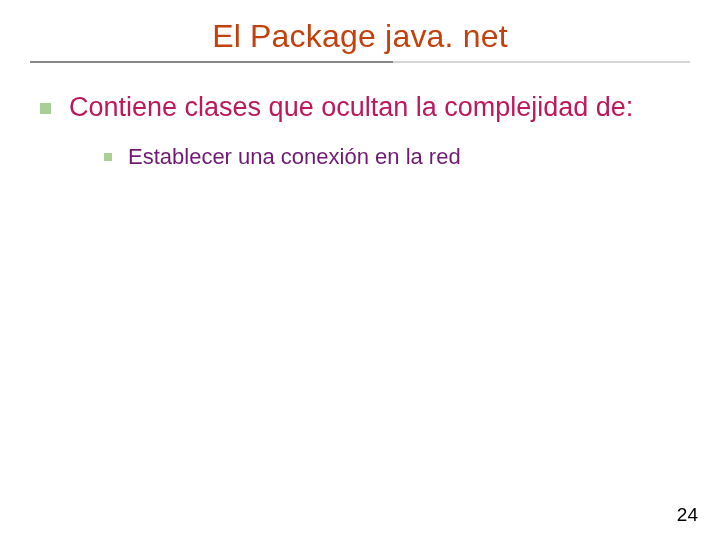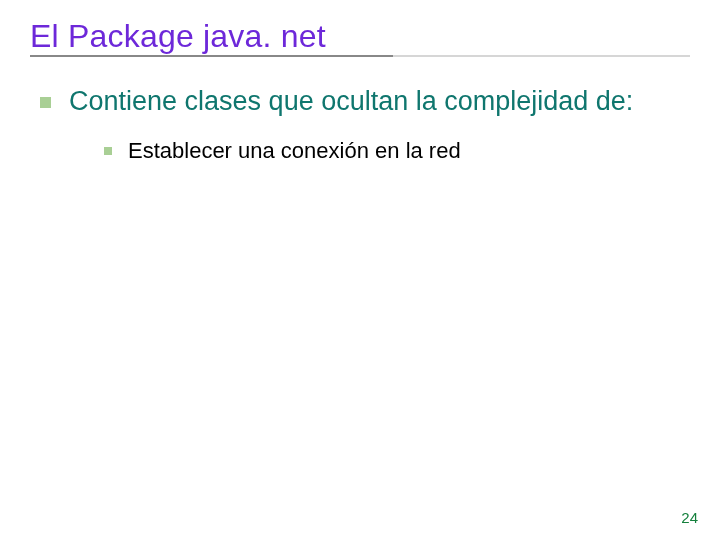--- a/index.html
+++ b/index.html
@@ -10,23 +10,25 @@
     font-family: Verdana, Tahoma, Arial, sans-serif;
     color: #4a4a4a;
     position: relative;
     overflow: hidden;
   }
   .slide {
     padding: 18px 30px 0 30px;
   }
   .title {
     font-size: 32px;
-    color: #6d28d9;
+    color: #c2410c;
     font-weight: 400;
+    margin-bottom: 6px;
     letter-spacing: 0.2px;
+    text-align: center;
   }
   .underline {
     height: 2px;
     width: 660px;
     background: linear-gradient(to right, #888 0%, #888 55%, #d6d6d6 55%, #d6d6d6 100%);
     margin-bottom: 28px;
   }
   .level1 {
     display: flex;
     align-items: flex-start;
@@ -37,21 +39,21 @@
     flex: 0 0 auto;
     width: 11px;
     height: 11px;
     background: #a9cf95;
     margin-top: 12px;
     margin-right: 18px;
   }
   .level1 .text {
     font-size: 27px;
     line-height: 1.25;
-    color: #0f766e;
+    color: #be185d;
   }
   .level2-group {
     margin-left: 74px;
     margin-top: 2px;
     margin-bottom: 24px;
   }
   .level2 {
     display: flex;
     align-items: flex-start;
     margin-bottom: 4px;
@@ -60,28 +62,28 @@
     flex: 0 0 auto;
     width: 8px;
     height: 8px;
     background: #a9cf95;
     margin-top: 10px;
     margin-right: 16px;
   }
   .level2 .text {
     font-size: 22px;
     line-height: 1.3;
-    color: #000000;
+    color: #701a75;
   }
   .page-num {
     position: absolute;
     right: 22px;
     bottom: 14px;
-    font-size: 15px;
-    color: #15803d;
+    font-size: 19px;
+    color: #000000;
   }
 </style>
 </head>
 <body>
 
 <div class="slide">
   <div class="title">El Package java. net</div>
   <div class="underline"></div>
 
   <div class="level1">

